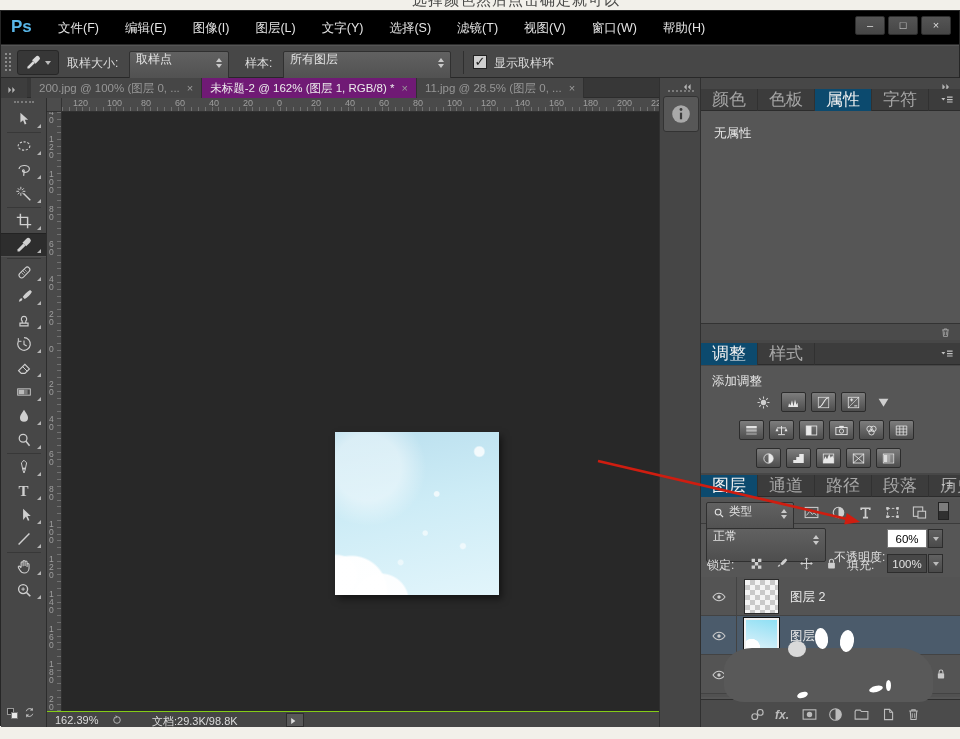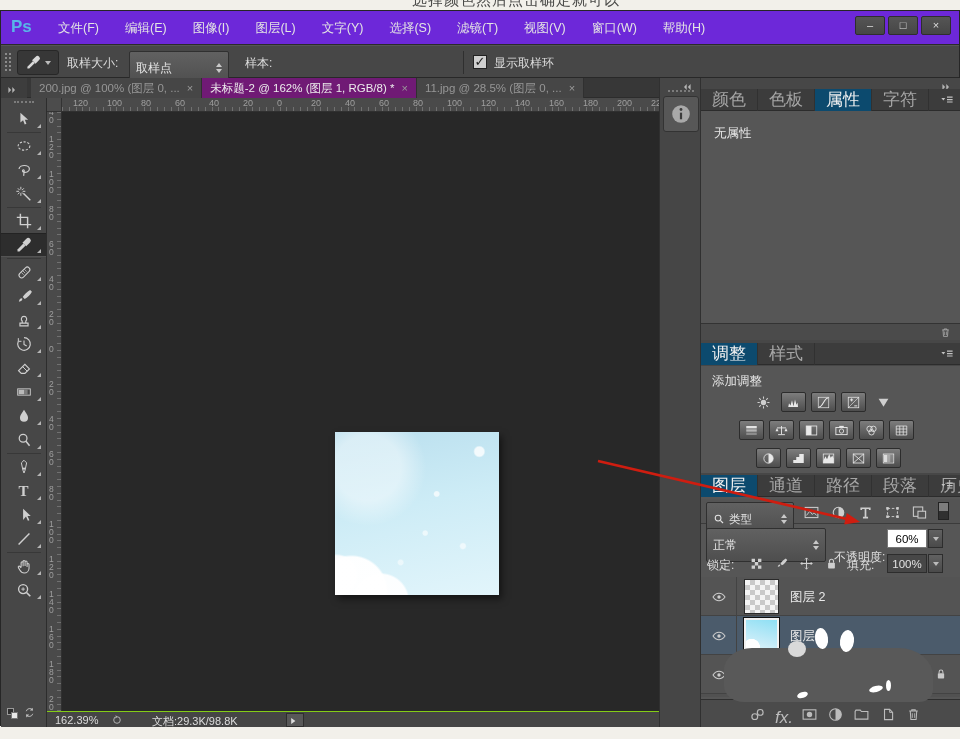--- a/index.html
+++ b/index.html
@@ -6,37 +6,37 @@
 body{width:960px;height:739px;position:relative;overflow:hidden;background:#f2f0ea;
  font-family:"Liberation Sans","DejaVu Sans",sans-serif;-webkit-font-smoothing:antialiased}
 .abs{position:absolute}
 .icw{display:inline-block;color:inherit;vertical-align:middle}
 .icw svg{width:100%;height:100%;display:block}
 
 #topstrip{left:0;top:0;width:960px;height:10px;overflow:hidden;background:#f2f0ea}
 #croptext{position:absolute;left:412px;top:-9px;font-size:15px;color:#4a4a48;letter-spacing:1px}
 
 #win{left:0;top:10px;width:960px;height:716px;background:#3d3d3d;border:1px solid #262626}
-#titlebar{left:0;top:0;width:958px;height:34px;background:#6d28d9;border-bottom:1px solid #2b2b2b}
+#titlebar{left:0;top:0;width:958px;height:34px;background:#000000;border-bottom:1px solid #2b2b2b}
 #pslogo{position:absolute;left:10px;top:6px;font-size:17px;font-weight:bold;color:#58b6e8}
 #menubar{position:absolute;left:44px;top:0;height:34px;display:flex;align-items:center}
 .mi{padding:0 13px;font-size:12.5px;color:#e4e4e4;height:34px;line-height:34px;cursor:default}
 #winbtns{position:absolute;right:8px;top:5px;display:flex;gap:3px}
 .wbtn{width:30px;height:19px;background:linear-gradient(#555,#464646);border:1px solid #2e2e2e;border-radius:2px;
  color:#ddd;font-size:11px;text-align:center;line-height:17px}
 
 #optbar{left:0;top:34px;width:958px;height:33px;background:#474747;border-bottom:1px solid #282828;border-top:1px solid #555}
 .grip{position:absolute;left:3px;top:6px;width:7px;height:21px;
  background-image:radial-gradient(#8b8b8b 1px,transparent 1.2px);background-size:4px 4px}
 #tbtn{position:absolute;left:16px;top:4px;width:42px;height:25px;background:#373737;border:1px solid #272727;
  border-radius:3px;color:#d8d8d8;display:flex;align-items:center;justify-content:center;gap:3px}
 .caret{width:0;height:0;border-left:3.5px solid transparent;border-right:3.5px solid transparent;border-top:4px solid #bbb}
 .olabel{position:absolute;top:9px;font-size:12px;color:#dcdcdc}
 .dd{position:absolute;top:5px;height:22px;background:linear-gradient(#616161,#4e4e4e);border:1px solid #303030;
- border-radius:2px;color:#e2e2e2;font-size:12px;display:flex;align-items:center;padding:16px 6px}
+ border-radius:2px;color:#e2e2e2;font-size:12px;display:flex;align-items:flex-end;padding:16px 6px}
 .dd .txt{flex:1}
 .ud{display:flex;flex-direction:column;gap:2px;margin-left:6px}
 .ud i{width:0;height:0;border-left:3.5px solid transparent;border-right:3.5px solid transparent}
 .ud .u{border-bottom:4px solid #c9c9c9}.ud .d{border-top:4px solid #c9c9c9}
 .vsep{position:absolute;top:5px;width:1px;height:23px;background:#5a5a5a;border-left:1px solid #2f2f2f}
 #cb{position:absolute;left:472px;top:9px;width:14px;height:14px;background:#cfcfcf;border:1px solid #222;
  color:#222;font-size:13px;line-height:12px;text-align:center;font-weight:bold}
 
 #tabwell{left:26px;top:67px;width:632px;height:20px;background:#373737;border-bottom:1px solid #2c2c2c}
 #expL{left:4px;top:69px;width:18px;height:14px;color:#b5b5b5}
@@ -134,21 +134,21 @@
  display:flex;align-items:center;justify-content:center;color:#cdcdcd}
 .thumb{position:absolute;left:43px;top:2px;width:35px;height:35px}
 .thumb.checker{background:repeating-conic-gradient(#c9c9c9 0% 25%,#f4f4f4 0% 50%);background-size:10px 10px;border:1px solid #2a2a2a}
 .thumb.sky{border:2px solid #f2f2f2;outline:1px solid #111;background:
  radial-gradient(circle at 18% 88%, #fff 0 22%, rgba(255,255,255,0) 23%),
  linear-gradient(195deg,#8edff4,#c6ecf8 65%,#e4f7fc)}
 .lname{position:absolute;left:89px;top:12px;font-size:12.5px;color:#eaeaea}
 .rlock{position:absolute;right:12px;top:12px;width:14px;height:14px;color:#c9c9c9}
 #lbottom{position:absolute;left:0;top:224px;width:259px;height:28px;background:#4b4b4b;border-top:1px solid #2f2f2f}
 .bic{position:absolute;top:6px;width:17px;height:17px;color:#bcbcbc}
-#fxtext{position:absolute;left:74px;top:8px;font-size:17px;font-style:italic;font-weight:normal;color:#bcbcbc}
+#fxtext{position:absolute;left:74px;top:8px;font-size:12px;font-style:italic;font-weight:bold;color:#bcbcbc}
 
 #blob{left:724px;top:648px;width:209px;height:54px;background:#595959;z-index:40;
  border-radius:28px 34px 14px 20px / 22px 28px 12px 16px}
 .paw{position:absolute;background:#fff;border-radius:50%;z-index:41}
 #arrowsvg{left:0;top:0;width:960px;height:739px;z-index:50;pointer-events:none}
 #botstrip{left:0;top:727px;width:960px;height:12px;background:#f2f0ea}
 </style>
 </head>
 <body>
 
@@ -192,20 +192,27 @@
     </div>
     <span class="olabel" style="left:66px">取样大小:</span>
     <div class="dd" style="left:128px;width:100px">
       <span class="txt">取样点</span>
       <span class="ud">
           <i class="u"></i>
           <i class="d"></i>
         </span>
     </div>
     <span class="olabel" style="left:244px">样本:</span>
+    <div class="dd" style="left:282px;width:168px">
+      <span class="txt">所有图层</span>
+      <span class="ud">
+          <i class="u"></i>
+          <i class="d"></i>
+        </span>
+    </div>
     <div class="vsep" style="left:462px"></div>
     <div id="cb">✓</div>
     <span class="olabel" style="left:493px">显示取样环</span>
   </div>
 
   <div class="abs" id="expL"><span class="icw" style="width:14px;height:12px"><svg viewBox="0 0 20 20" id="svg-expL">
           <path d="M10.5 5L15 10l-4.5 5zM4 5l4.5 5L4 15z" fill="currentColor"></path>
         </svg></span></div>
   <div class="abs" id="tabwell">
     <div id="doctabs">

